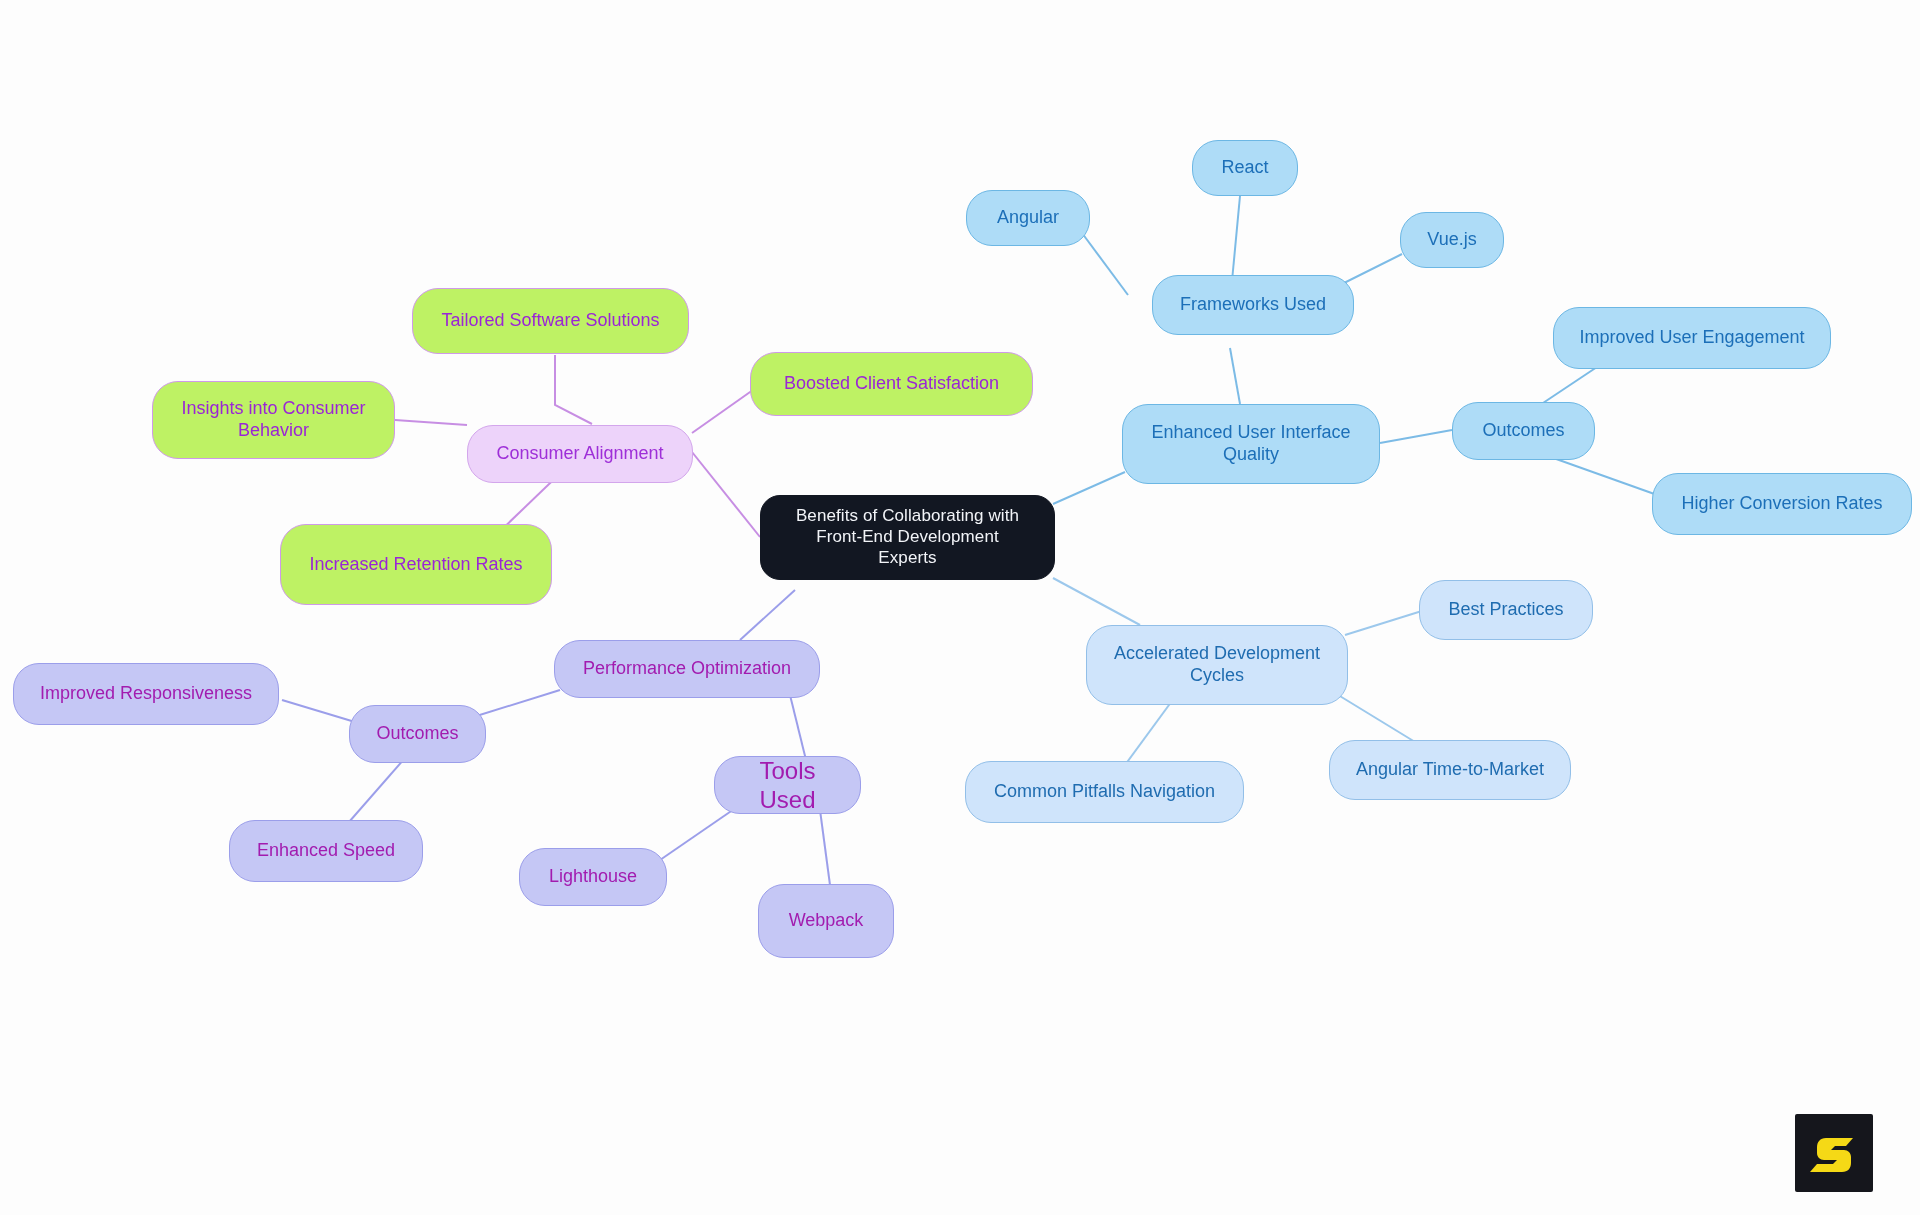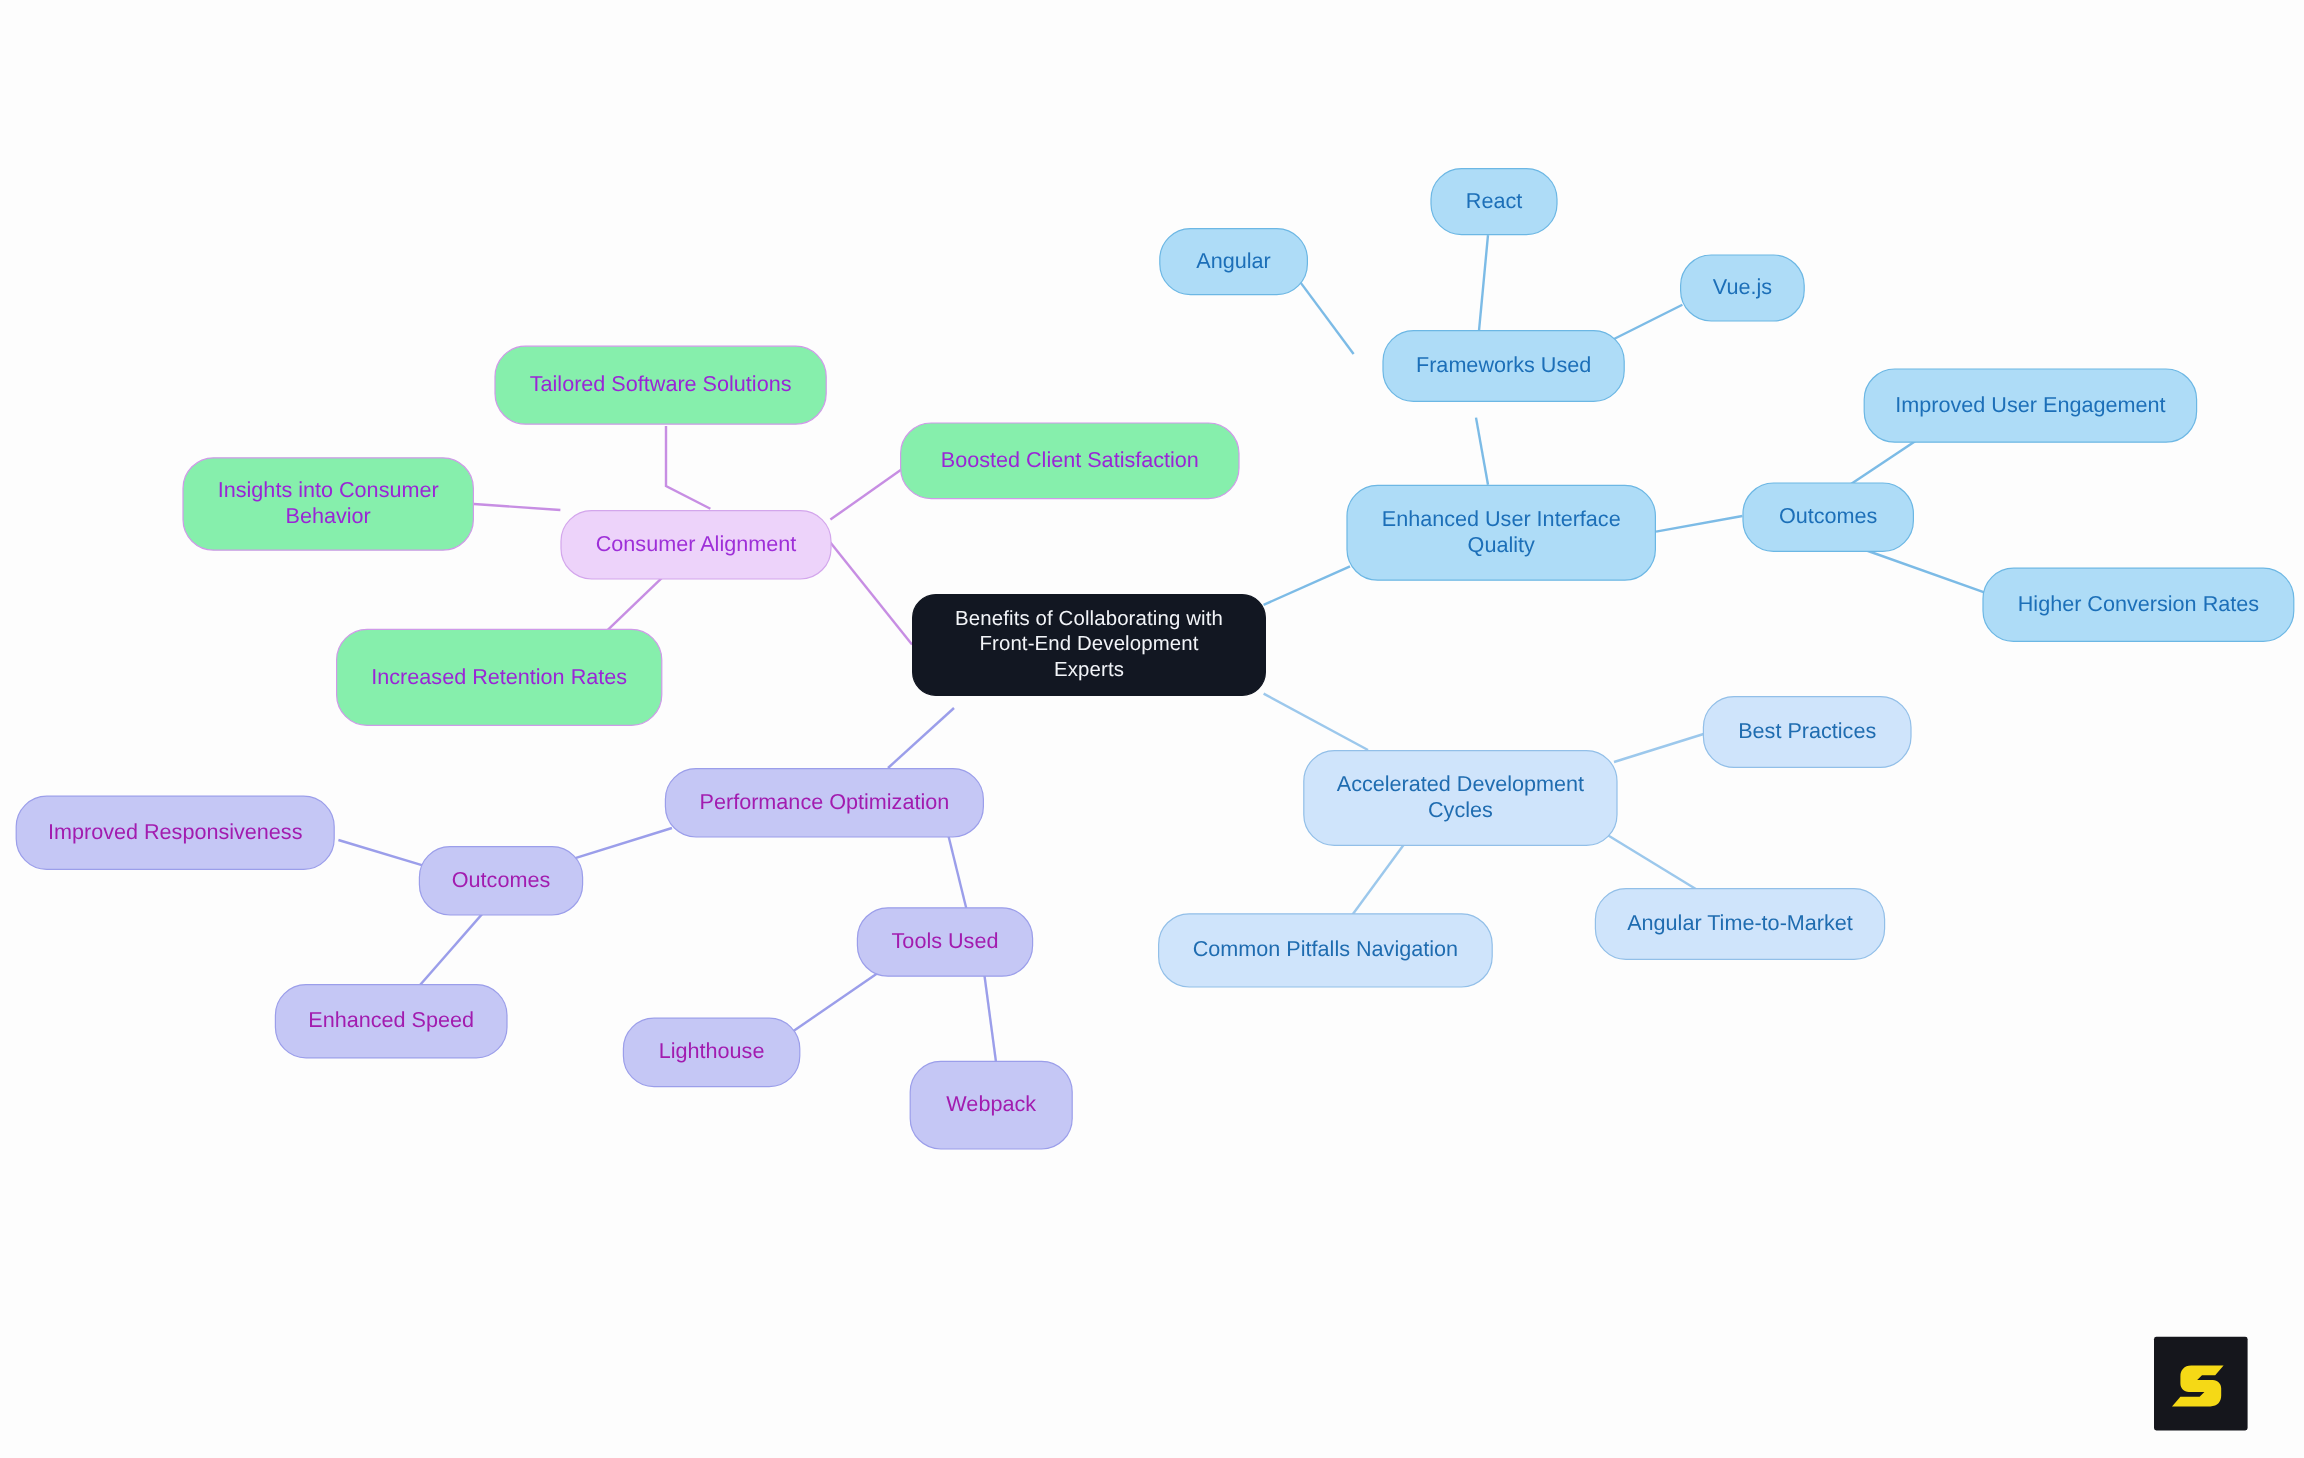--- a/index.html
+++ b/index.html
@@ -38,21 +38,21 @@
   }
   .node.root {
     background: #121722;
     color: #f2f4f8;
     border: 1px solid #121722;
     border-radius: 20px;
     font-size: 17px;
     letter-spacing: 0.1px;
   }
   .node.purple {
-    background: #86efac;
+    background: #bef264;
     border-color: #cf9ae8;
     color: #9a25d6;
   }
   .node.purple-lite {
     background: #edd3fa;
     border-color: #d3a6ec;
     color: #9e2fd8;
   }
   .node.blue-mid {
     background: #aedcf7;
@@ -166,21 +166,21 @@
   <div class="node blue-lite" style="left:965px; top:761px; width:279px; height:62px; font-size:18px;">Common Pitfalls Navigation</div>
 
   <div class="node peri" style="left:554px; top:640px; width:266px; height:58px; font-size:18px;">Performance Optimization</div>
 
   <div class="node peri" style="left:349px; top:705px; width:137px; height:58px; font-size:18px;">Outcomes</div>
 
   <div class="node peri" style="left:13px; top:663px; width:266px; height:62px; font-size:18px;">Improved Responsiveness</div>
 
   <div class="node peri" style="left:229px; top:820px; width:194px; height:62px; font-size:18px;">Enhanced Speed</div>
 
-  <div class="node peri" style="left:714px; top:756px; width:147px; height:58px; font-size:18px;">Tools Used</div>
+  <div class="node peri" style="left:714px; top:756px; width:147px; height:58px; font-size:24px;">Tools Used</div>
 
   <div class="node peri" style="left:519px; top:848px; width:148px; height:58px; font-size:18px;">Lighthouse</div>
 
   <div class="node peri" style="left:758px; top:884px; width:136px; height:74px; font-size:18px;">Webpack</div>
 
   <div class="logo" style="left:1795px; top:1114px; width:78px; height:78px;">
     <svg width="50" height="50" viewBox="0 0 50 50">
       <path d="M44 10 L17 10 C11 10 8 14 8 19 L8 25 C8 29 11 32 15 32 L28 32 L24 36 L8 36 L1 44 L33 44 C39 44 42 40 42 35 L42 29 C42 25 39 22 35 22 L22 22 L26 18 L37 18 Z" fill="#f5d916"></path>
     </svg>
   </div>

